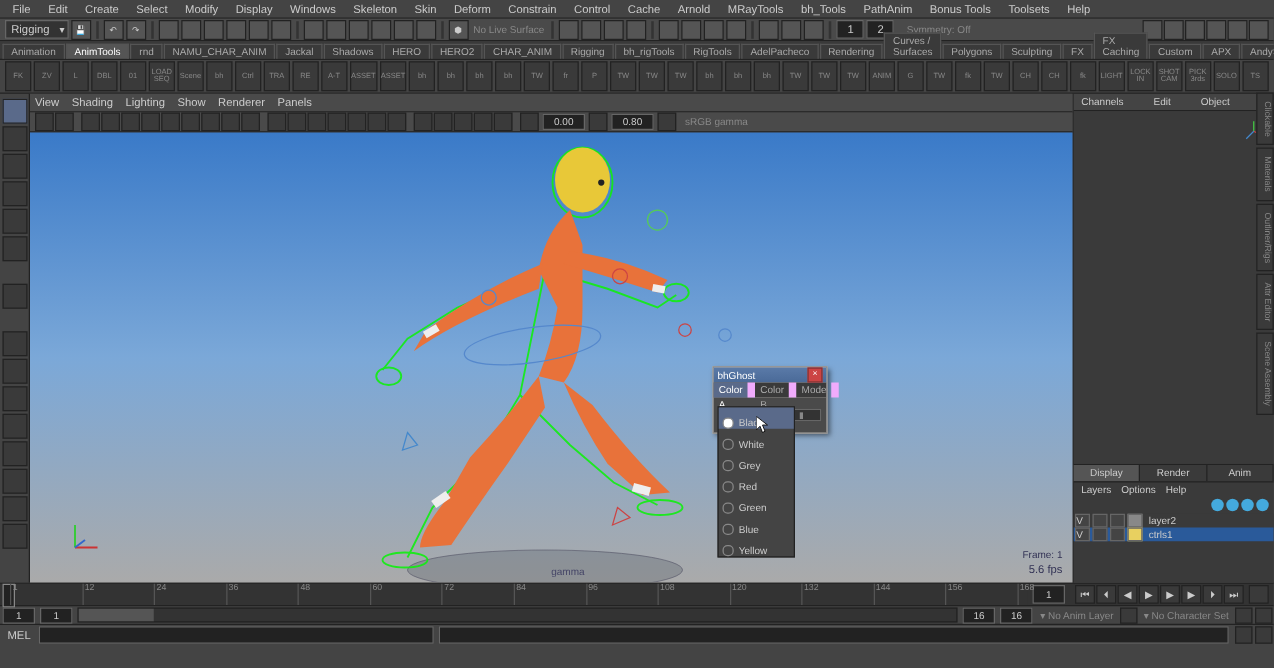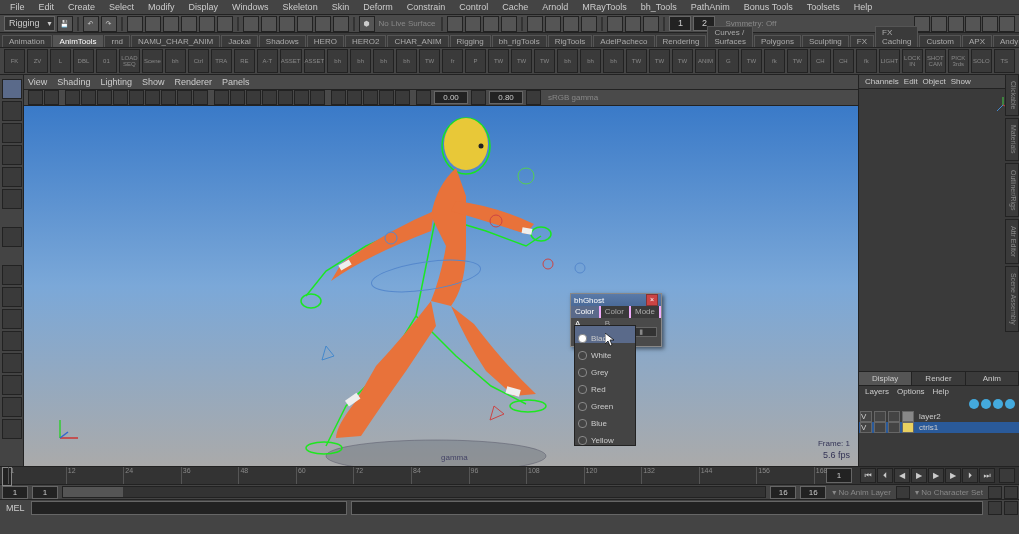--- a/index.html
+++ b/index.html
@@ -29,21 +29,21 @@
 .viewbar .num{background:#222;border:1px solid #666;padding:0 3px;height:11px;line-height:11px;font-size:8px;min-width:26px;text-align:center;margin:0 2px}
 .viewbar .txt{color:#888;font-size:8px;margin-left:6px}
 .viewport{flex:1;background:linear-gradient(#3a7ac8 0%,#7ba8d8 50%,#aaa 100%);position:relative;overflow:hidden}
 .axis{position:absolute;left:30px;bottom:22px;width:30px;height:30px}
 .frameinfo{position:absolute;right:8px;bottom:18px;font-size:8px;color:#335}
 .fps{position:absolute;right:8px;bottom:6px;font-size:9px;color:#335}
 .persp{position:absolute;left:50%;bottom:4px;font-size:8px;color:#446}
 .rightpanel{width:160px;background:#444;border-left:1px solid #222;display:flex;flex-direction:column}
 .rightpanel .title{height:14px;background:#3a3a3a;border-bottom:1px solid #222;font-size:8px;text-align:center;line-height:14px;position:relative}
 .rightpanel .title .x{position:absolute;right:3px;top:1px;width:8px;height:8px;font-size:7px}
-.rightpanel .cbmenu{height:13px;background:#444;border-bottom:1px solid #222;display:flex;gap:5px;padding:0 6px;align-items:center;font-size:8px}
+.rightpanel .cbmenu{height:13px;background:#444;border-bottom:1px solid #222;display:flex;gap:24px;padding:0 6px;align-items:center;font-size:8px}
 .cbinner{flex:1;background:#3a3a3a;position:relative}
 .cbinner .compass{position:absolute;right:6px;top:6px;width:20px;height:20px}
 .rtabs{display:flex;height:13px;background:#3a3a3a;border-top:1px solid #222}
 .rtabs span{flex:1;text-align:center;line-height:13px;font-size:8px;border-right:1px solid #222}
 .rtabs span.active{background:#555}
 .layers{height:80px;background:#3a3a3a;border-top:1px solid #222}
 .layers .lmenu{display:flex;gap:8px;padding:1px 6px;font-size:8px}
 .layers .licons{display:flex;justify-content:flex-end;gap:2px;padding:2px 4px}
 .layers .licons .li{width:10px;height:10px;border-radius:5px}
 .layerrow{display:flex;align-items:center;height:11px;background:#3a3a3a;font-size:8px}
@@ -65,21 +65,21 @@
 .range .symico{width:12px;height:11px;background:#3a3a3a;border:1px solid #222;margin:0 1px}
 .cmdline{height:16px;background:#444;display:flex;align-items:center;border-top:1px solid #222}
 .cmdline .lbl{padding:0 6px;font-size:9px}
 .cmdline .inp{flex:1;height:12px;background:#222;border:1px solid #666;margin-right:4px}
 .cmdline .smico{width:12px;height:12px;background:#3a3a3a;border:1px solid #222;margin:0 1px}
 
 .bhghost{position:absolute;left:570px;top:293px;width:90px;background:#d4d0c8;border:1px solid #888;box-shadow:2px 2px 4px rgba(0,0,0,.5)}
 .bhghost .tb{height:12px;background:linear-gradient(#5a7aa8,#4a6a98);display:flex;align-items:center;color:#fff;font-size:8px;padding:0 3px}
 .bhghost .tb .close{margin-left:auto;width:10px;height:10px;background:#c44;border:1px solid #833;text-align:center;line-height:9px;font-size:7px;color:#fff}
 .bhghost .tabs{display:flex;height:12px;background:#3a3a3a}
-.bhghost .tabs span{padding:0 4px;line-height:12px;font-size:8px;color:#aaa;border-right:2px solid #f0abfc}
+.bhghost .tabs span{padding:0 4px;line-height:12px;font-size:8px;color:#aaa;border-right:6px solid #f0abfc}
 .bhghost .tabs span.active{background:#5a6a8a;color:#fff}
 .bhghost .inner{background:#4a4a4a;padding:4px;height:20px;display:flex;align-items:center;gap:4px}
 .bhghost .inner .sw{width:14px;height:12px;background:#222;border:1px solid #666}
 .bhghost .inner .tx{font-size:8px;color:#ccc}
 .bhghost .inner .sl{flex:1;height:8px;background:#333;border:1px solid #666;display:flex;align-items:center;justify-content:center;font-size:7px;color:#888}
 .colorlist{position:absolute;left:574px;top:325px;width:60px;background:#444;border:1px solid #222}
 .colorlist .opt{display:flex;align-items:flex-end;height:17px;padding:0 3px;font-size:8px;color:#ccc}
 .colorlist .opt.sel{background:#5a6a8a}
 .colorlist .opt .r{width:7px;height:7px;border:1px solid #888;border-radius:4px;margin-right:4px}
 .colorlist .opt.sel .r{background:#fff}

